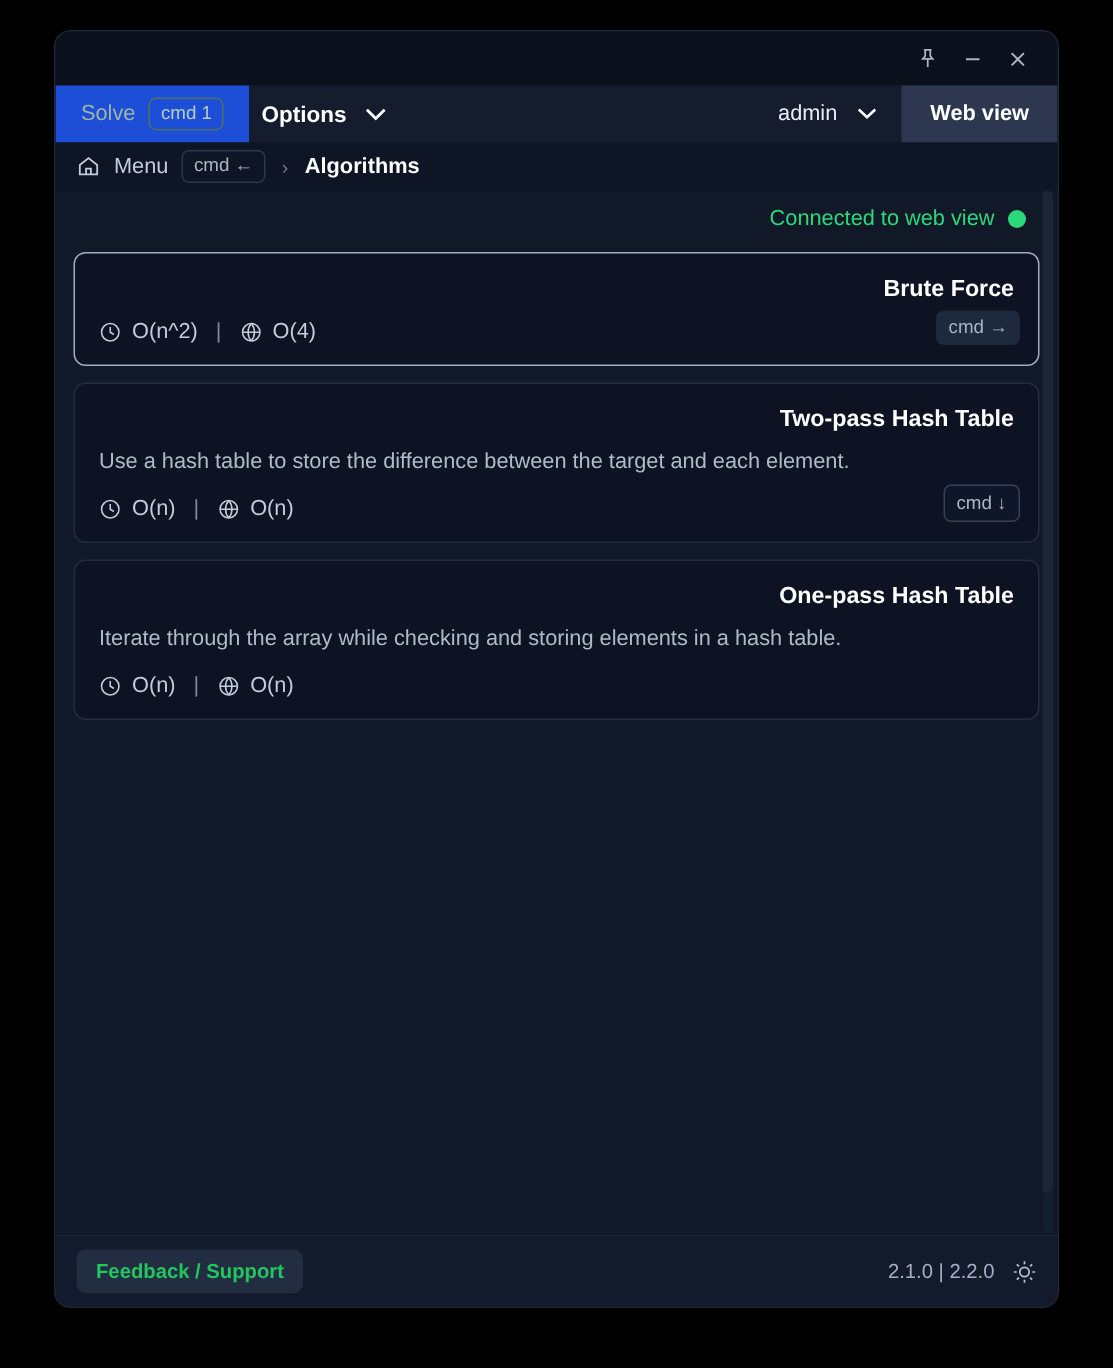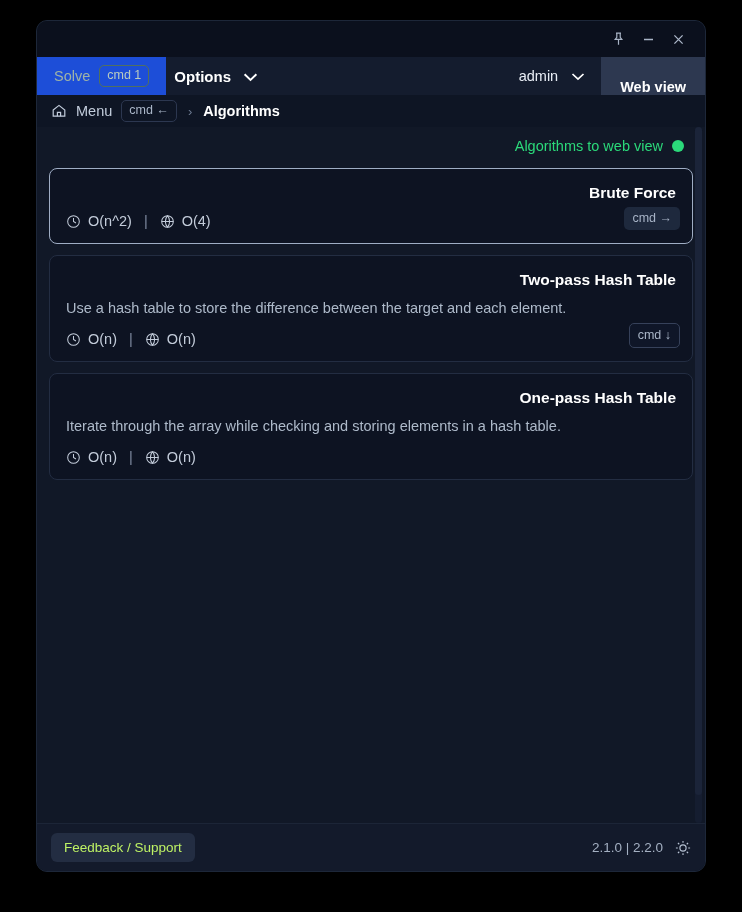--- a/index.html
+++ b/index.html
@@ -86,21 +86,21 @@
     display: flex;
     align-items: center;
     gap: 13px;
     padding: 0 16px;
     color: #e8edf5;
     font-size: 14.5px;
   }
   .webview-tab {
     background: #2d3850;
     display: flex;
-    align-items: flex-end;
+    align-items: center;
     padding: 0 19px;
     color: #ffffff;
     font-size: 14.5px;
     font-weight: bold;
   }
 
   
   .breadcrumb {
     height: 32px;
     display: flex;
@@ -227,23 +227,23 @@
     display: flex;
     align-items: center;
     justify-content: space-between;
     padding: 0 14px;
     flex: 0 0 auto;
   }
   .feedback-btn {
     background: #232d42;
     border-radius: 6px;
     padding: 7px 13px;
-    color: #bef264;
+    color: #22c55e;
     font-size: 13.5px;
-    font-weight: normal;
+    font-weight: bold;
   }
   .footer-right {
     display: flex;
     align-items: center;
     gap: 12px;
   }
   .version-text { color: #a4b0c2; font-size: 13.5px; }
   .sun-icon { color: #b6c1d2; display: flex; align-items: center; }
 </style>
 </head>
@@ -305,21 +305,21 @@
     </span>
     <span class="crumb-muted">Menu</span>
     <span class="kbd-dark">cmd ←</span>
     <span class="crumb-sep">›</span>
     <span class="crumb-current">Algorithms</span>
   </div>
 
   <div class="body-area">
 
     <div class="status-row">
-      <span class="status-text">Algorithms to web view</span>
+      <span class="status-text">Connected to web view</span>
       <span class="status-dot"></span>
     </div>
 
     <div class="cards">
 
       <div class="card selected">
         <div class="card-title">Brute Force</div>
         <div class="card-meta">
           <span class="meta-ico">
             <svg width="15" height="15" viewBox="0 0 16 16" fill="none" stroke="currentColor" stroke-width="1.1">

